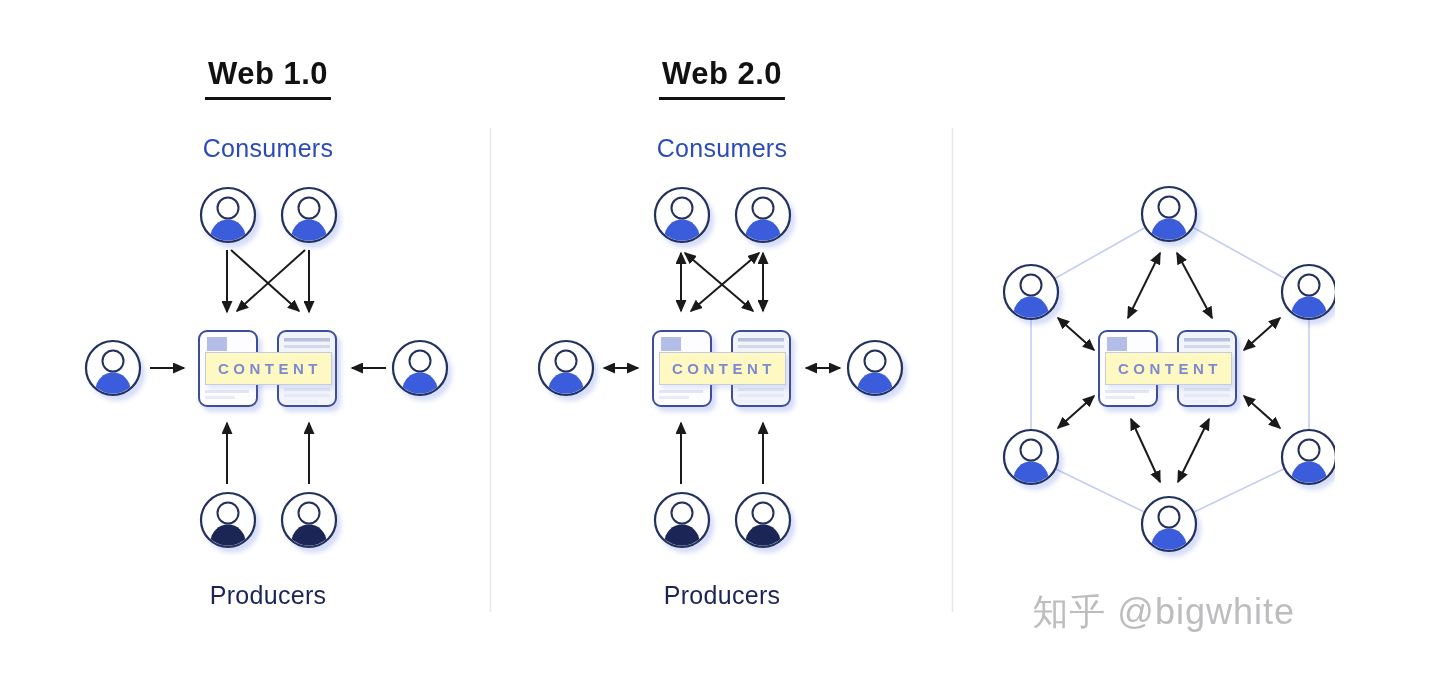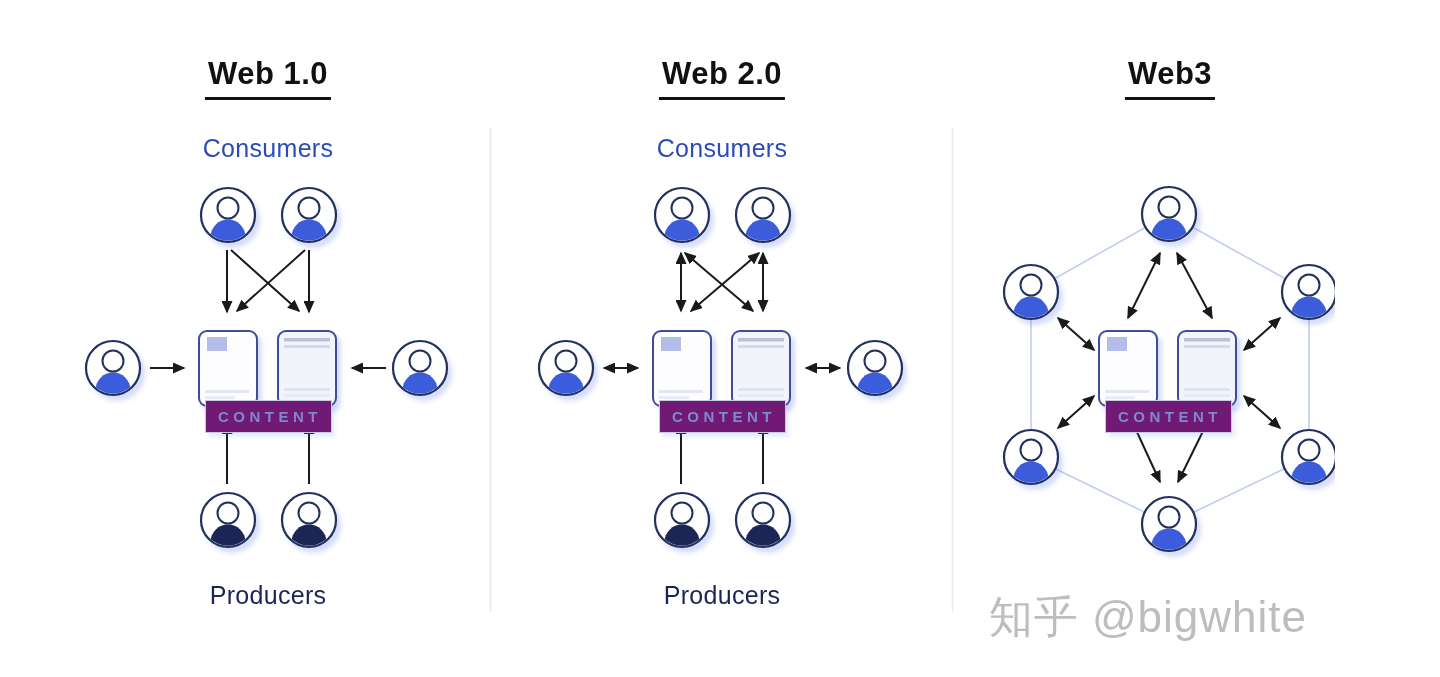--- a/index.html
+++ b/index.html
@@ -19,26 +19,26 @@
   .divider{stroke:var(--divider);stroke-width:1.5;}
   .p-outline{stroke:var(--outline);}
   .p-blue{color:var(--consumer-body);}
   .p-navy{color:var(--producer-body);}
   .overlay{position:absolute;white-space:nowrap;}
   .col-title{transform:translateX(-50%);font-size:31px;font-weight:700;color:var(--title);
              border-bottom:3px solid var(--title);padding:0 3px 5px 3px;letter-spacing:.5px;}
   .role-label{transform:translateX(-50%);font-size:25px;font-weight:400;letter-spacing:.3px;}
   .consumers{color:var(--consumers-label);}
   .producers{color:var(--producers-label);margin-top:16px;}
-  .banner{position:absolute;width:127px;height:33px;box-sizing:border-box;background:#701a75;
+  .banner{position:absolute;width:127px;height:33px;box-sizing:border-box;background:#fef9c3;
           border:1.5px solid var(--banner-border);display:flex;align-items:center;justify-content:center;
-          box-shadow:3px 4px 4px rgba(120,140,220,0.18);margin-top:48px;}
+          box-shadow:3px 4px 4px rgba(120,140,220,0.18);}
   .banner span{font-size:15px;font-weight:700;letter-spacing:4.5px;color:var(--content-text);
                transform:translateX(2px);}
-  .watermark{right:28px;top:588px;font-size:44px;font-weight:400;color:var(--watermark);letter-spacing:1px;}
+  .watermark{right:40px;top:588px;font-size:36px;font-weight:400;color:var(--watermark);letter-spacing:1px;}
 </style>
 </head>
 <body>
 
 <div class="canvas">
 
 <svg width="1440" height="677" viewBox="0 0 1440 677">
   <defs>
     <marker id="ah" markerUnits="userSpaceOnUse" markerWidth="13" markerHeight="11" refX="11" refY="5.5" orient="auto-start-reverse">
       <path class="ah" d="M0,0 L12.5,5.5 L0,11 Z"></path>
@@ -143,21 +143,20 @@
     <use href="#person" x="1031" y="292" class="p-blue"></use>
     <use href="#person" x="1309" y="292" class="p-blue"></use>
     <use href="#person" x="1031" y="457" class="p-blue"></use>
     <use href="#person" x="1309" y="457" class="p-blue"></use>
     <use href="#person" x="1169" y="524" class="p-blue"></use>
   </g>
 </svg>
 
 <div class="overlay col-title" style="left:268px;top:56px;">Web 1.0</div>
 <div class="overlay col-title" style="left:722px;top:56px;">Web 2.0</div>
-<div class="overlay col-title" style="left:1170px;top:56px;">Web3</div>
 
 <div class="overlay role-label consumers" style="left:268px;top:134px;">Consumers</div>
 <div class="overlay role-label consumers" style="left:722px;top:134px;">Consumers</div>
 
 <div class="overlay role-label producers" style="left:268px;top:565px;">Producers</div>
 <div class="overlay role-label producers" style="left:722px;top:565px;">Producers</div>
 
 <div class="banner" style="left:204.5px;top:351.5px;">
   <span>CONTENT</span>
 </div>

